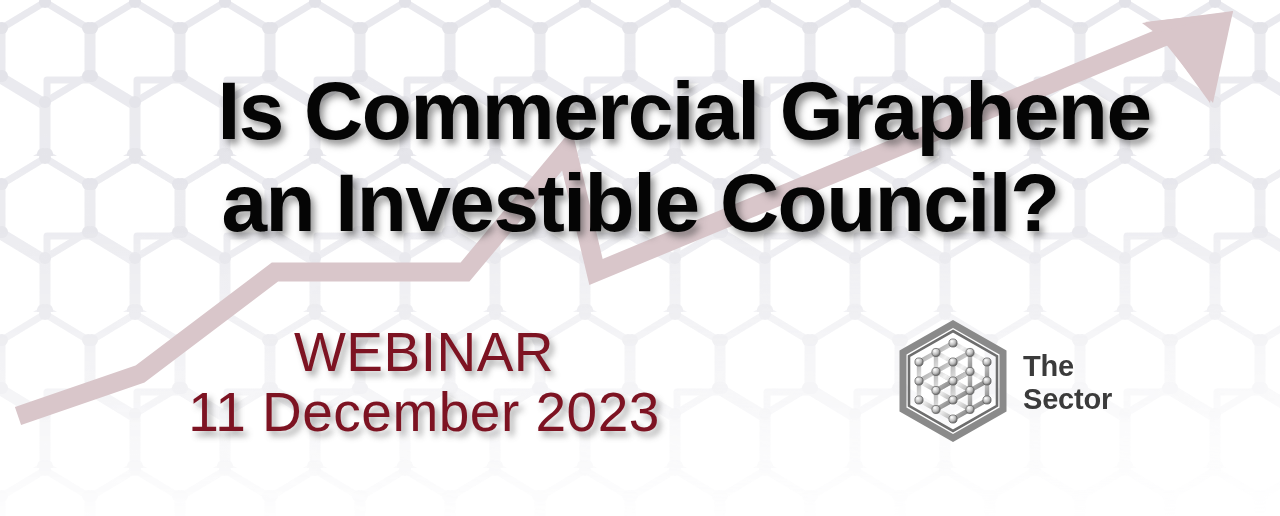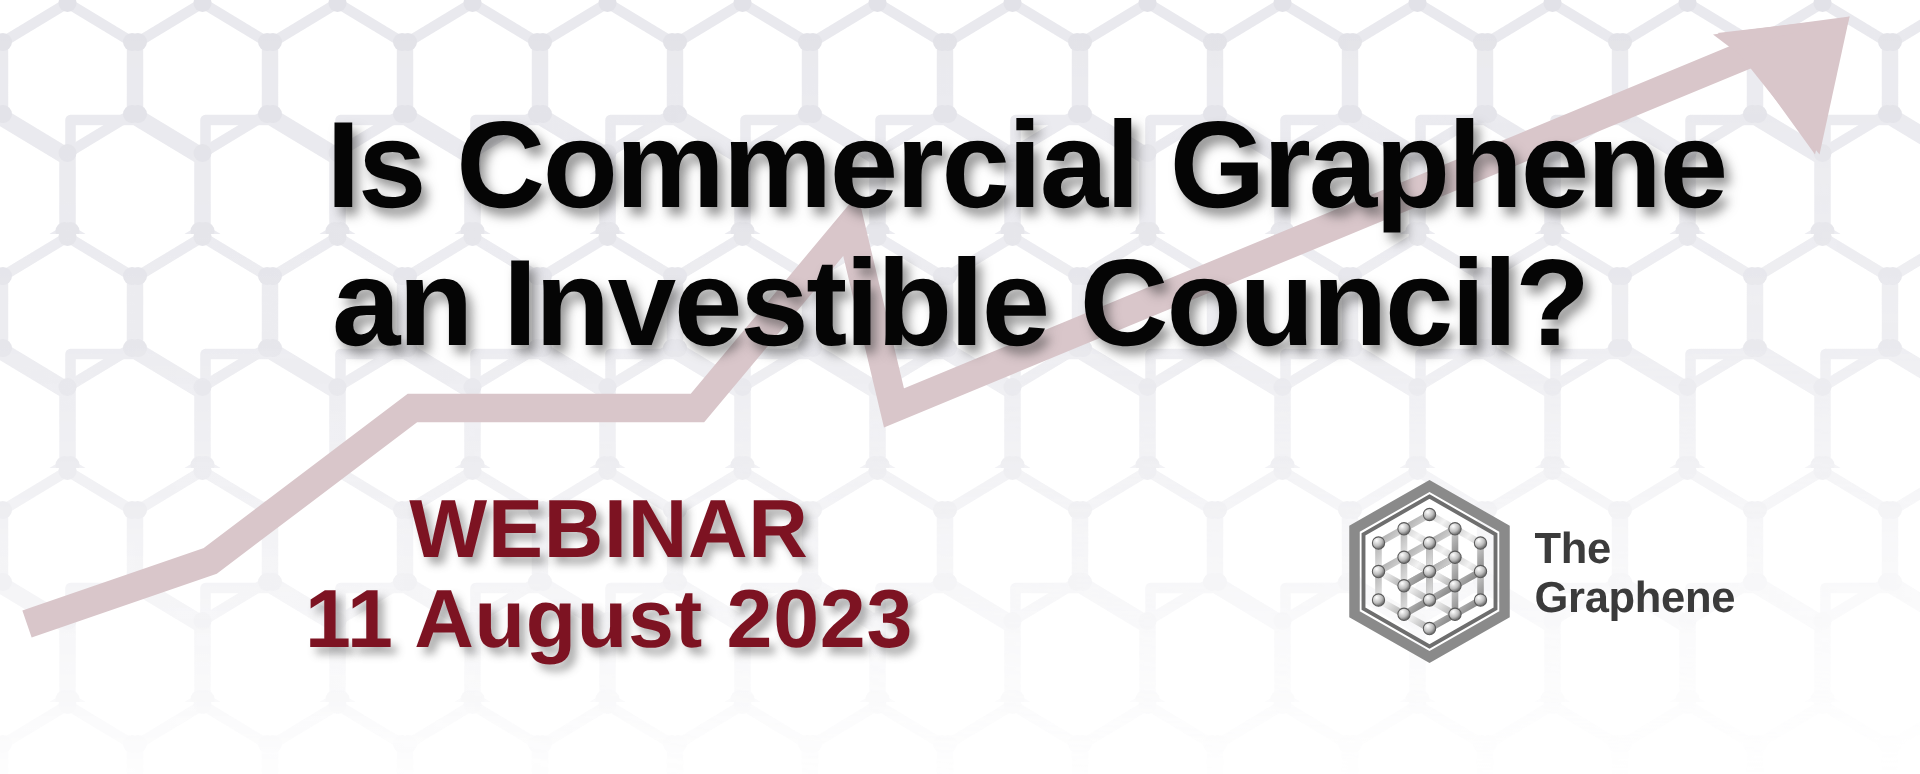--- a/index.html
+++ b/index.html
@@ -57,27 +57,27 @@
     line-height: 86px;
     letter-spacing: -1.5px;
     text-shadow: 4px 5px 7px rgba(60,60,60,0.55);
     white-space: nowrap;
   }
   #headline-line-1 { top: 68px; padding-left: 44px; }
   #headline-line-2 { top: 160px; }
 
   .webinar-block {
     position: absolute;
-    left: 126px;
+    left: 144px;
     top: 322px;
     width: 560px;
     text-align: center;
     color: #7d1322;
     font-family: "Liberation Sans", sans-serif;
-    font-weight: bold;
+    font-weight: normal;
     font-size: 55px;
     line-height: 60px;
     letter-spacing: 0.5px;
     text-shadow: 4px 5px 6px rgba(70,70,70,0.45);
     white-space: nowrap;
   }
 
   
   #logo {
     position: absolute;
@@ -174,21 +174,21 @@
   </div>
 
   <div id="content">
 
     <div class="headline" id="headline-line-1">Is Commercial Graphene</div>
 
     <div class="headline" id="headline-line-2">an Investible Council?</div>
 
     <div class="webinar-block">
       <div>WEBINAR</div>
-      <div>11 August 2023</div>
+      <div>11 December 2023</div>
     </div>
 
     <div id="logo">
 
       <div id="logo-mark">
         <svg width="120" height="128" viewBox="0 0 120 128" xmlns="http://www.w3.org/2000/svg" aria-hidden="true">
           <defs>
             <linearGradient id="bondg" x1="0" y1="0" x2="1" y2="1">
               <stop offset="0" stop-color="#9e9e9e"></stop>
               <stop offset="0.45" stop-color="#f2f2f2"></stop>
@@ -240,18 +240,18 @@
             <circle cx="26" cy="81" r="4.1"></circle>
             <circle cx="77" cy="90.5" r="4.1"></circle>
             <circle cx="43" cy="90.5" r="4.1"></circle>
             <circle cx="60" cy="100" r="4.1"></circle>
           </g>
         </svg>
       </div>
 
       <div id="logo-wordmark">
         <span class="wordmark-line">The</span>
-        <span class="wordmark-line">Graphene</span>
+        <span class="wordmark-line">Sector</span>
       </div>
 
     </div>
   </div>
 </div>
 
 </body></html>

